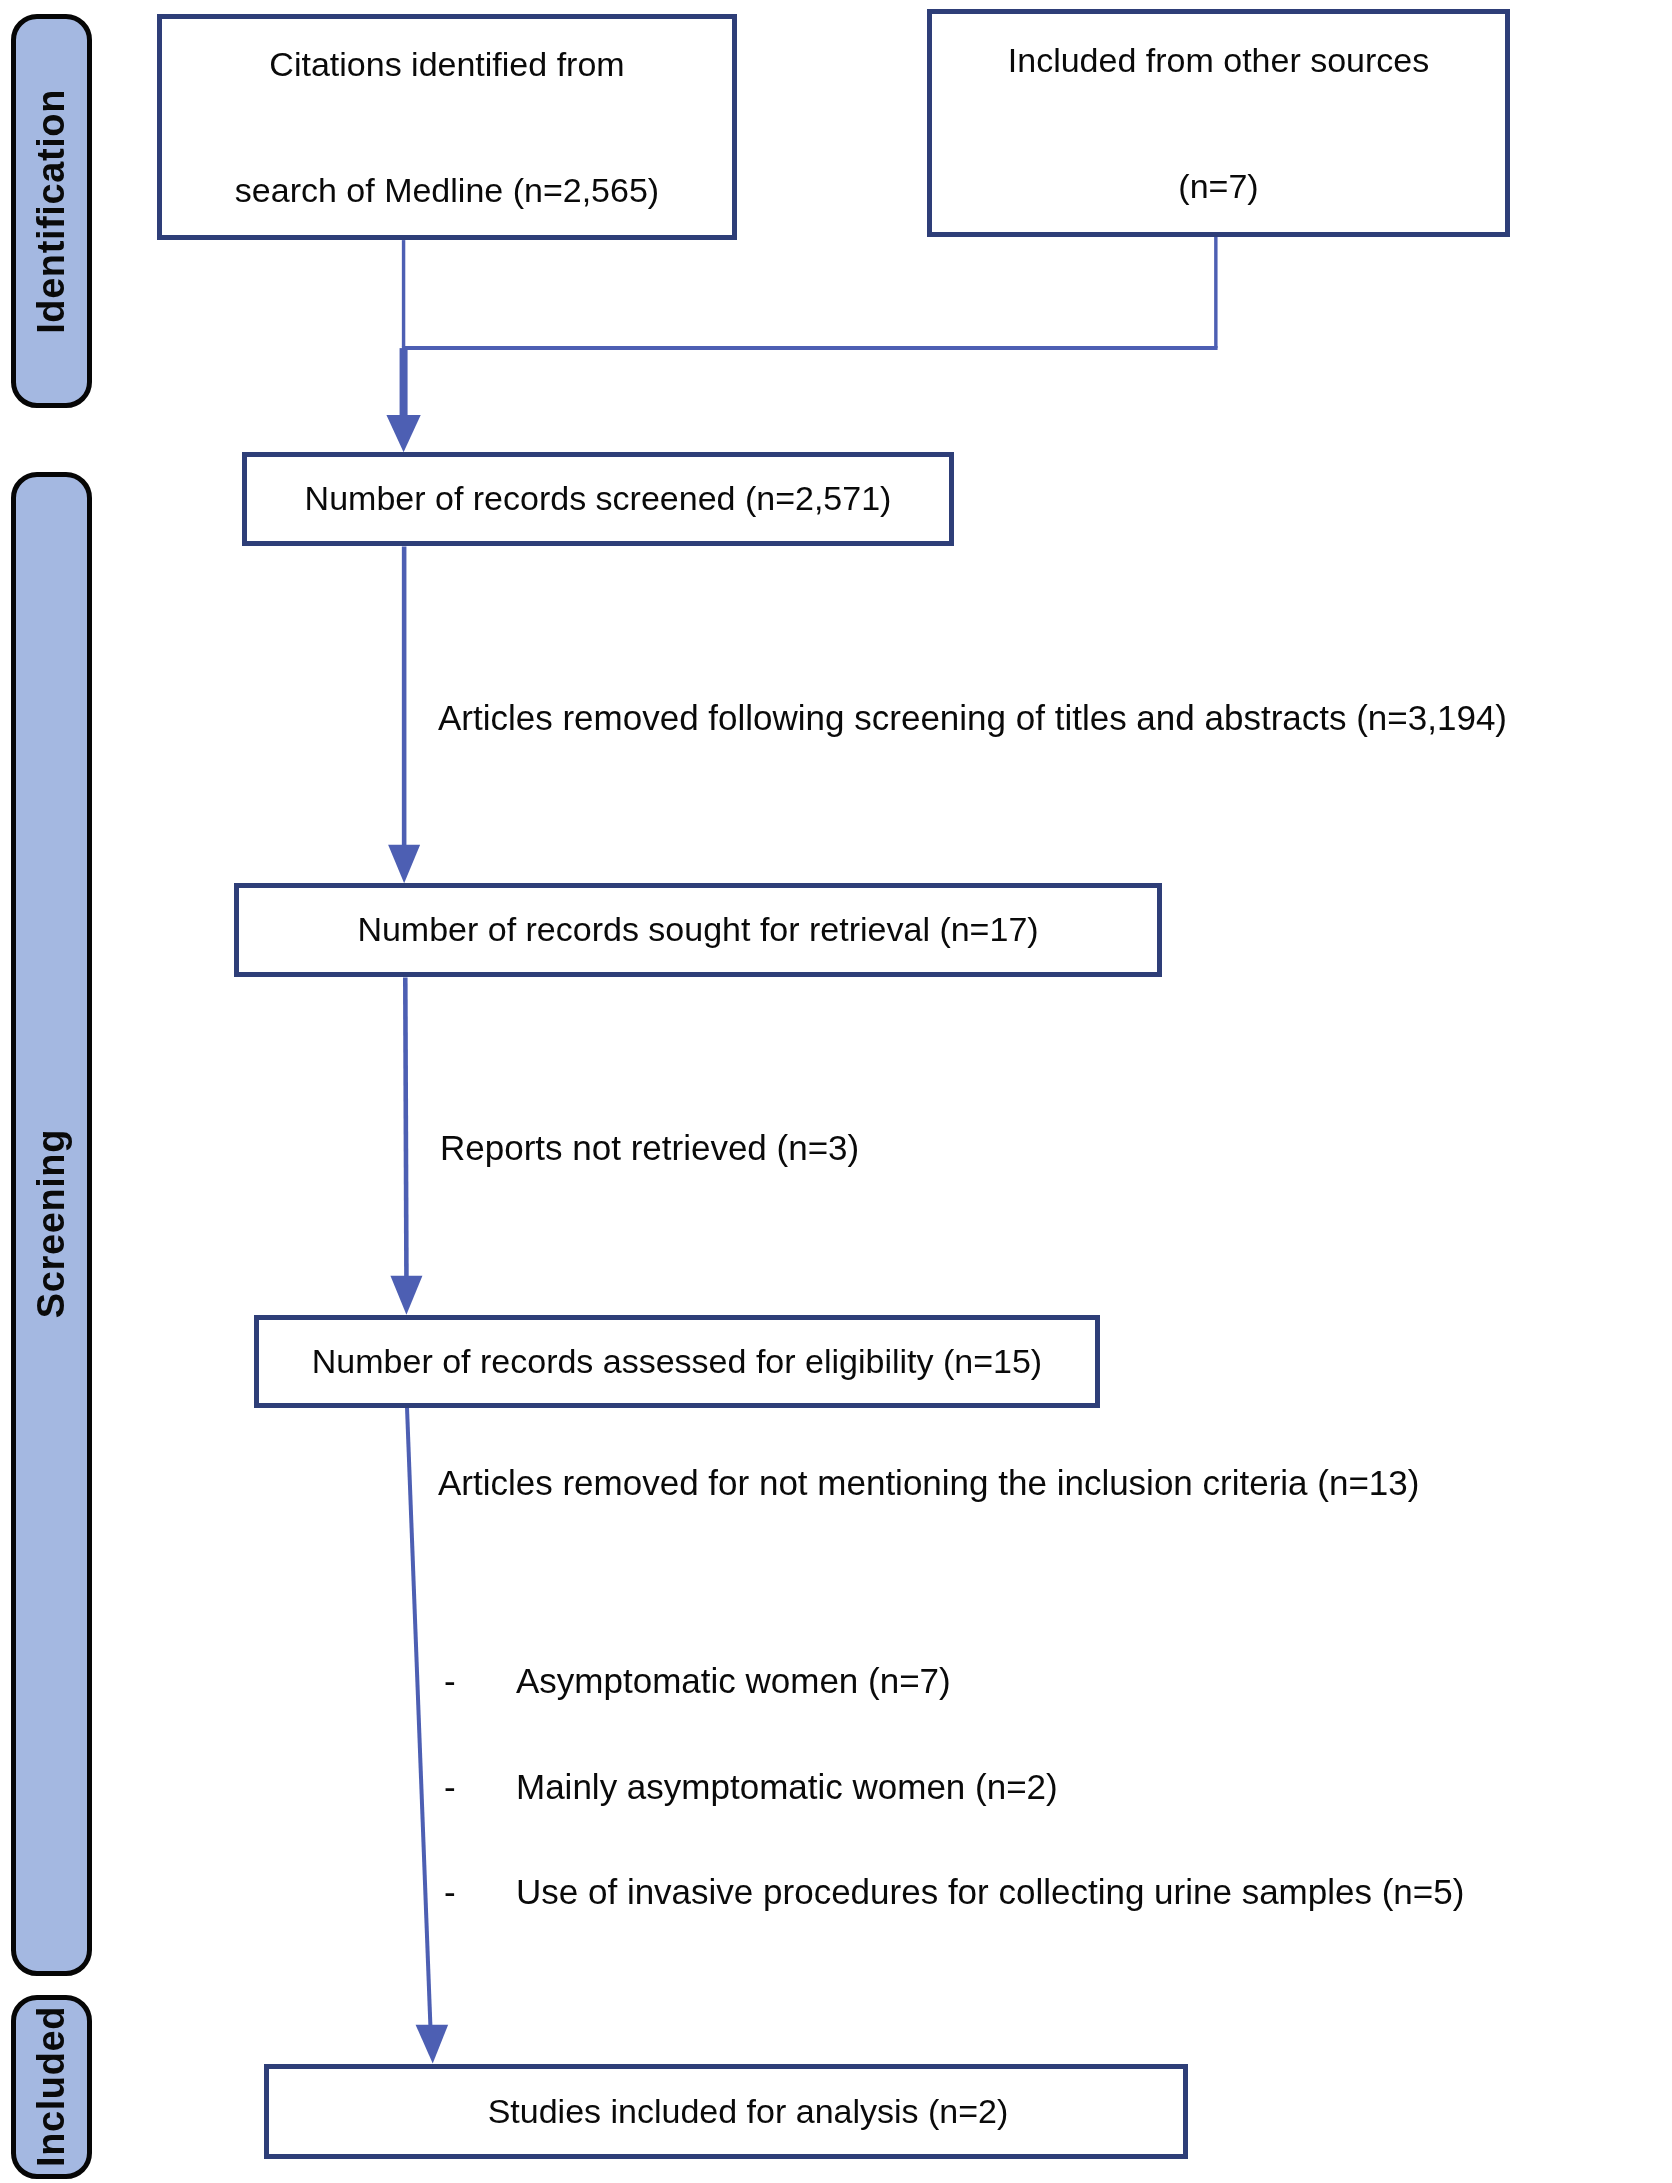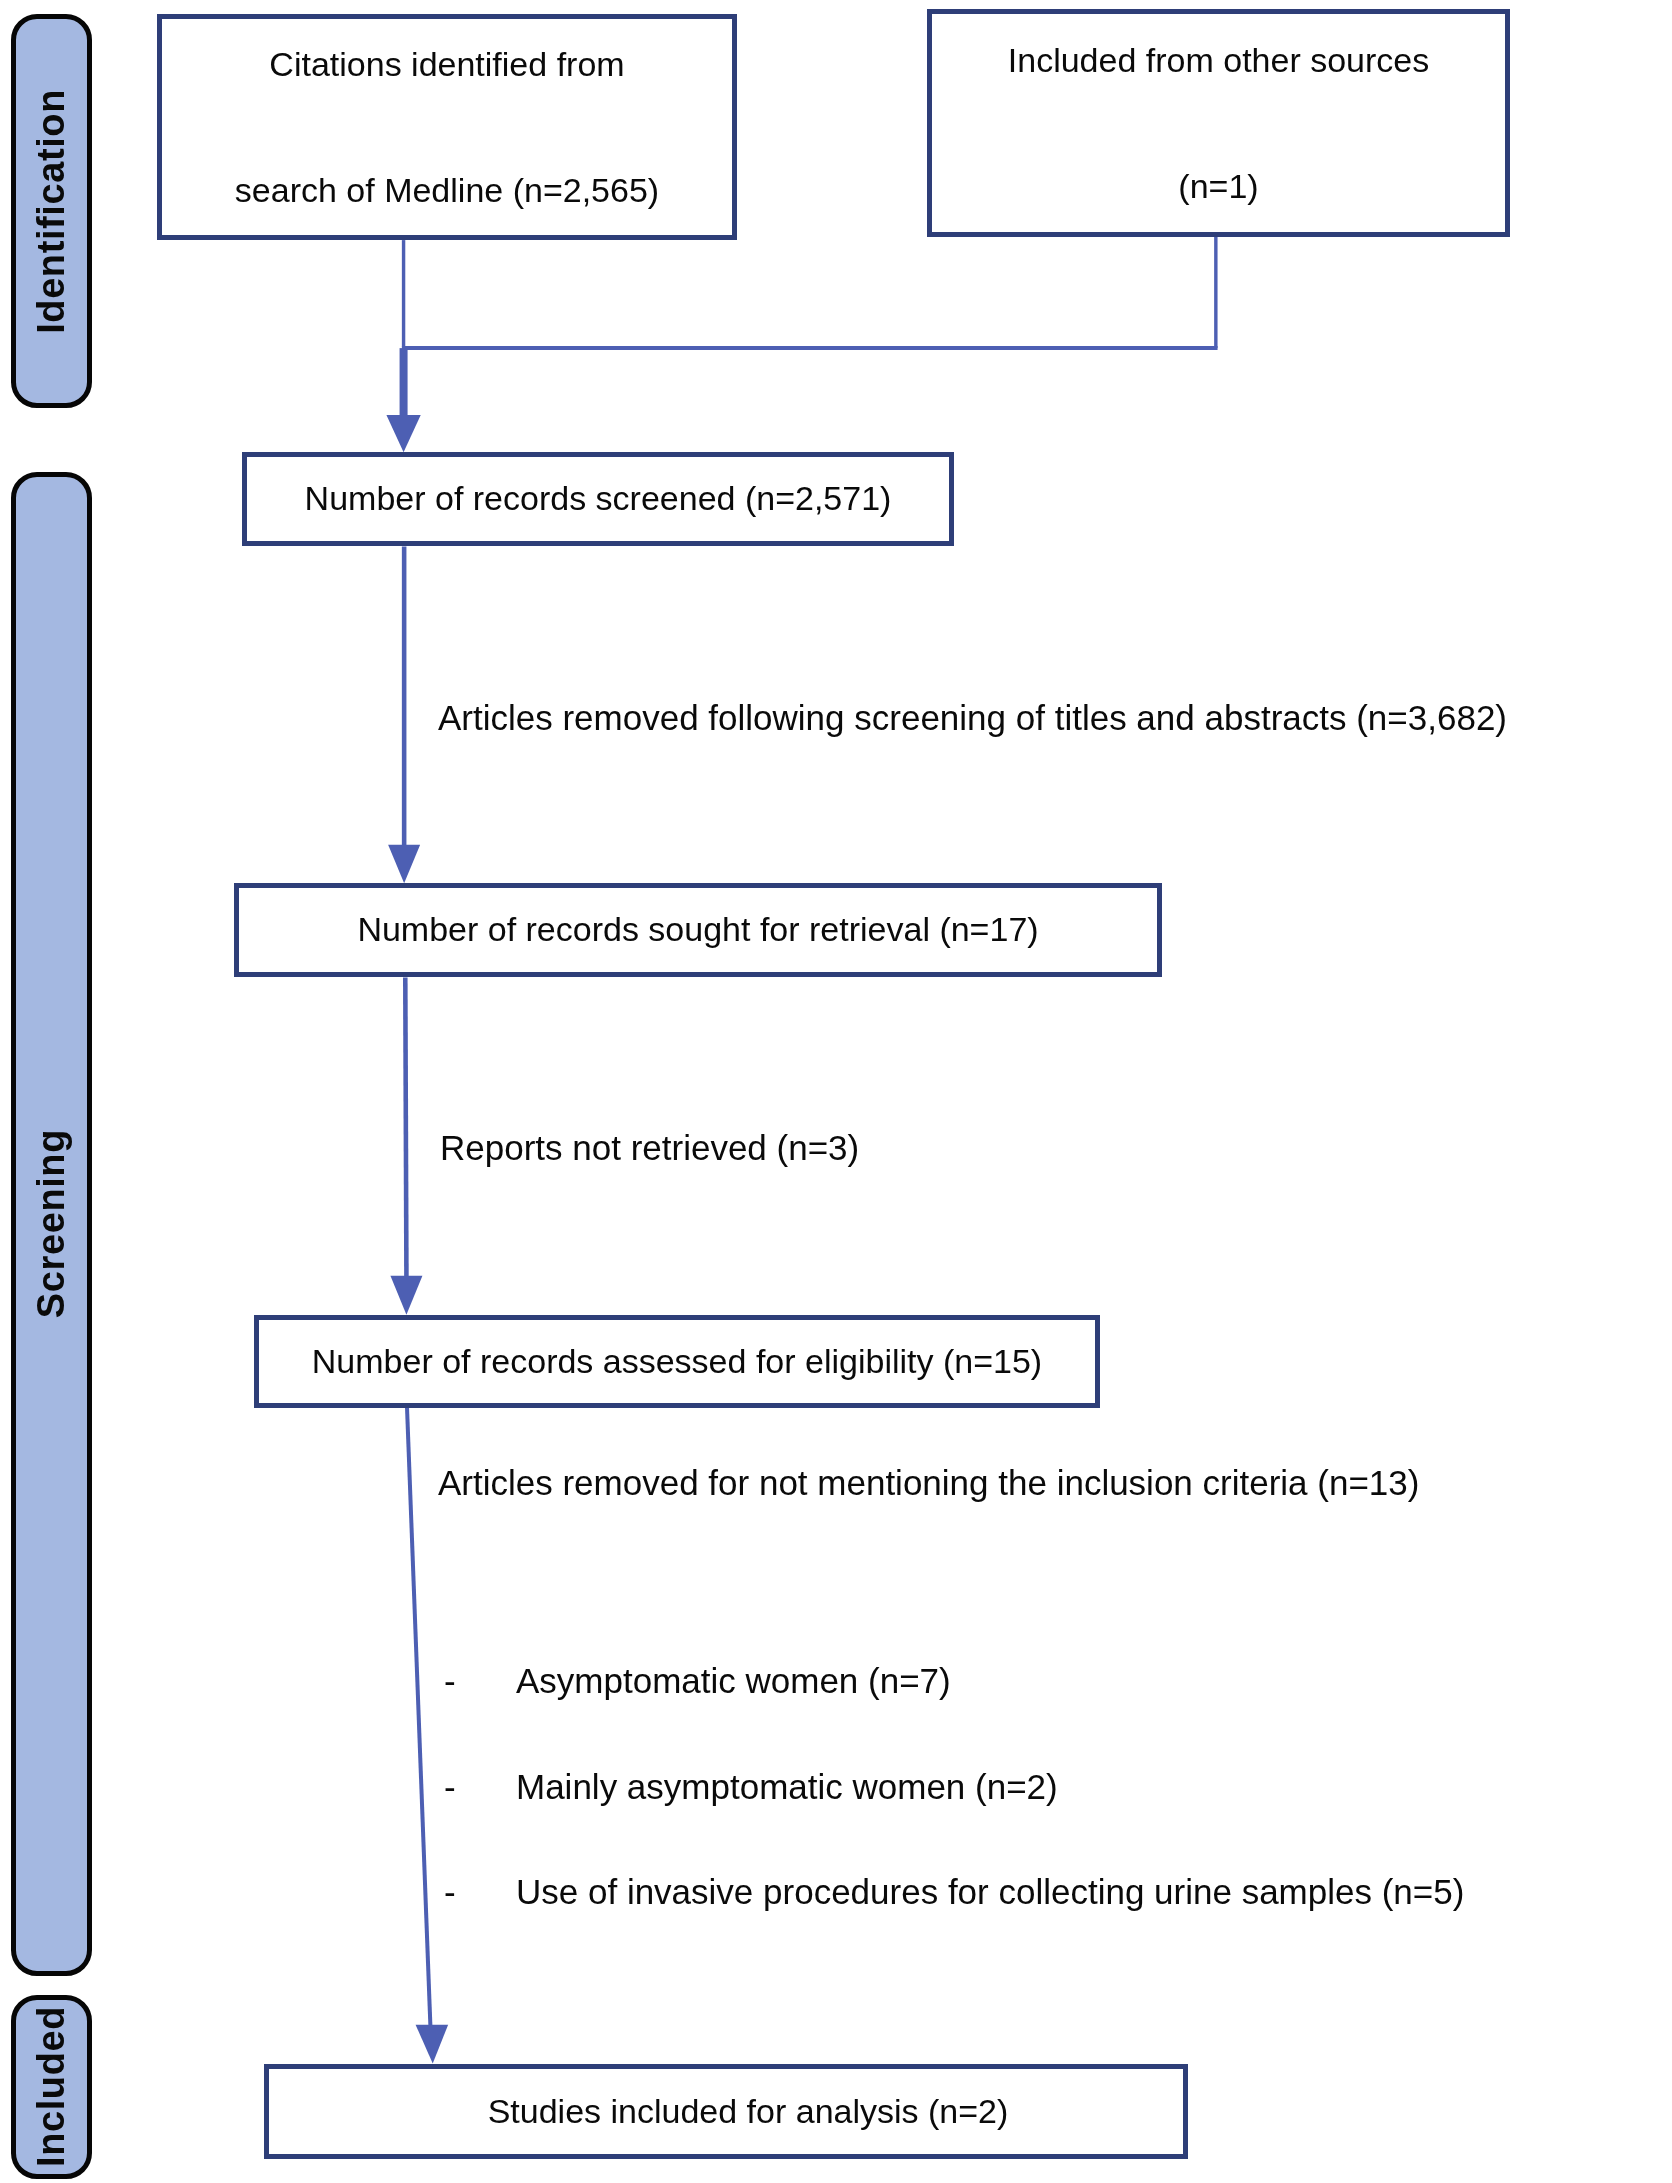--- a/index.html
+++ b/index.html
@@ -126,40 +126,40 @@
     <span class="stage-label">Included</span>
   </div>
 
   <div class="flow-box two-line" id="box-citations">
     <span>Citations identified from</span>
     <span>search of Medline (n=2,565)</span>
   </div>
 
   <div class="flow-box two-line" id="box-other">
     <span>Included from other sources</span>
-    <span>(n=1)</span>
+    <span>(n=7)</span>
   </div>
 
   <div class="flow-box" id="box-screened">
     <span>Number of records screened (n=2,571)</span>
   </div>
 
   <div class="flow-box" id="box-sought">
     <span>Number of records sought for retrieval (n=17)</span>
   </div>
 
   <div class="flow-box" id="box-assessed">
     <span>Number of records assessed for eligibility (n=15)</span>
   </div>
 
   <div class="flow-box" id="box-included">
     <span>Studies included for analysis (n=2)</span>
   </div>
 
-  <div class="annotation" id="ann-screening-removed">Articles removed following screening of titles and abstracts (n=3,682)</div>
+  <div class="annotation" id="ann-screening-removed">Articles removed following screening of titles and abstracts (n=3,194)</div>
 
   <div class="annotation" id="ann-not-retrieved">Reports not retrieved (n=3)</div>
 
   <div class="annotation" id="ann-exclusion-title">Articles removed for not mentioning the inclusion criteria (n=13)</div>
 
   <div class="exclusion-item" id="excl-item-0">
     <span class="dash">-</span>
     <span>Asymptomatic women (n=7)</span>
   </div>
   <div class="exclusion-item" id="excl-item-1">

